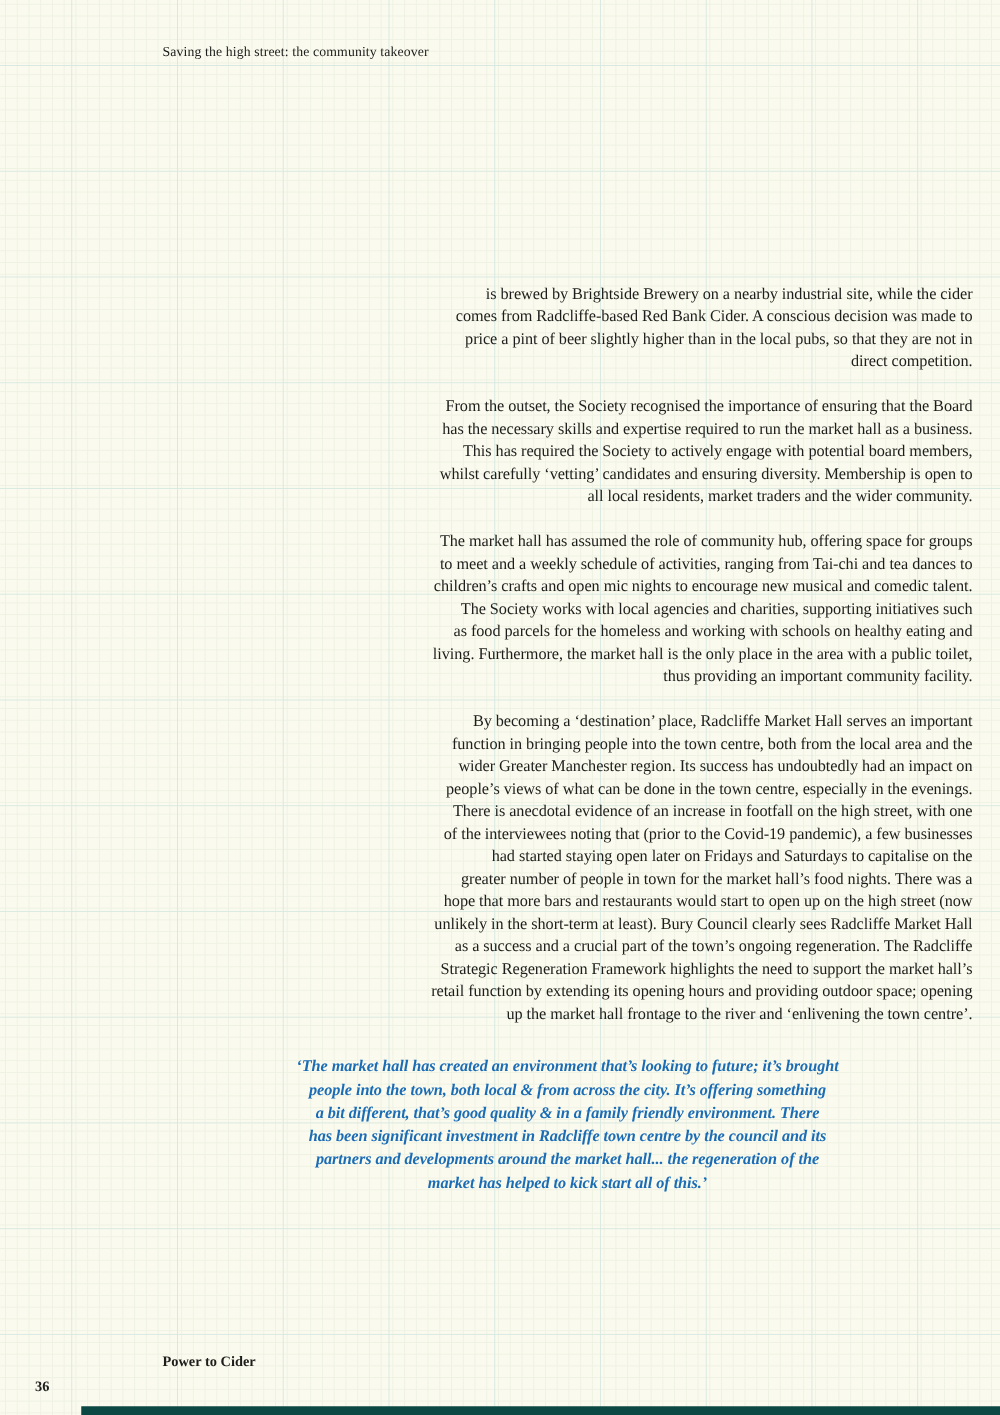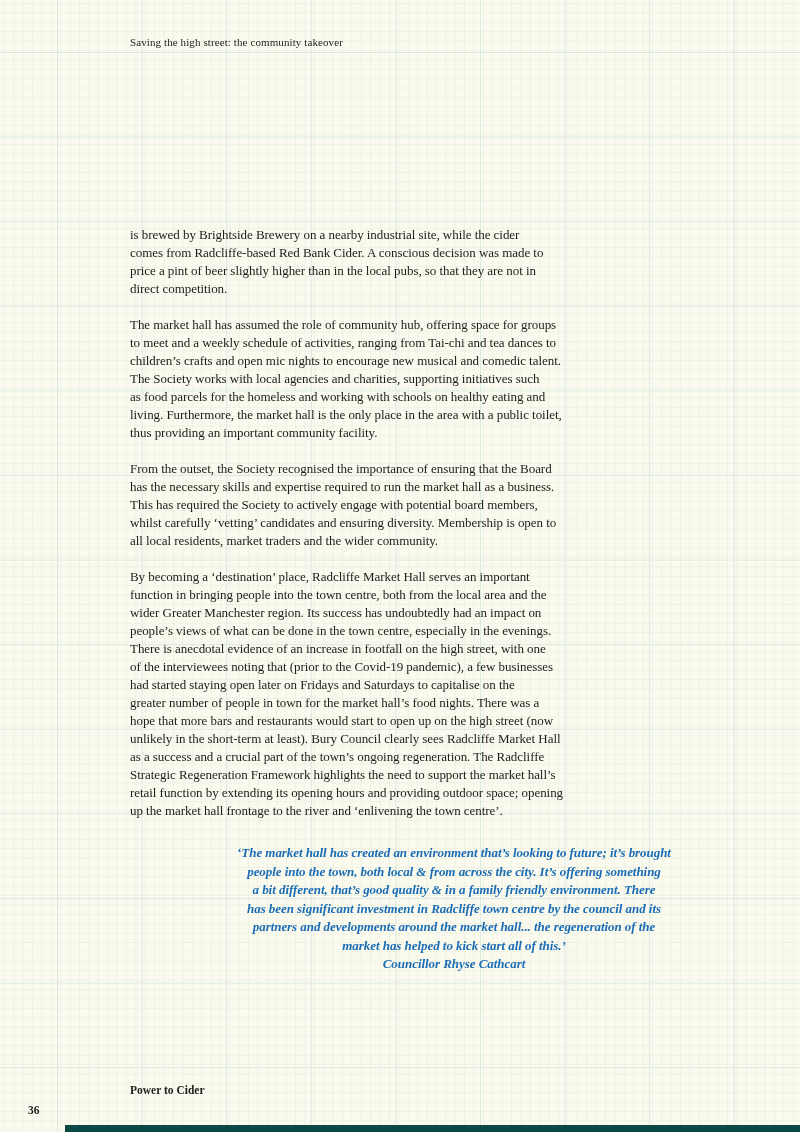--- a/index.html
+++ b/index.html
@@ -35,20 +35,21 @@
     top: 226px;
     width: 648px;
   }
   .para {
     margin: 0 0 18px 0;
     font-size: 13px;
     line-height: 18px;
     letter-spacing: -0.05px;
     white-space: pre-line;
     color: #1d1d1b;
+    text-align: right;
   }
   .quote { margin-top: 24px; }
   .quote-text, .quote-attrib {
     margin: 0;
     font-size: 13px;
     line-height: 18.5px;
     font-weight: bold;
     font-style: italic;
     letter-spacing: -0.05px;
     white-space: pre-line;
@@ -80,32 +81,32 @@
 
 <div class="page">
 
   <div class="running-head">Saving the high street: the community takeover</div>
 
   <main class="body-col">
     <p class="para">is brewed by Brightside Brewery on a nearby industrial site, while the cider
 comes from Radcliffe-based Red Bank Cider. A conscious decision was made to
 price a pint of beer slightly higher than in the local pubs, so that they are not in
 direct competition.</p>
+    <p class="para">From the outset, the Society recognised the importance of ensuring that the Board
+has the necessary skills and expertise required to run the market hall as a business.
+This has required the Society to actively engage with potential board members,
+whilst carefully ‘vetting’ candidates and ensuring diversity. Membership is open to
+all local residents, market traders and the wider community.</p>
     <p class="para">The market hall has assumed the role of community hub, offering space for groups
 to meet and a weekly schedule of activities, ranging from Tai-chi and tea dances to
 children’s crafts and open mic nights to encourage new musical and comedic talent.
 The Society works with local agencies and charities, supporting initiatives such
 as food parcels for the homeless and working with schools on healthy eating and
 living. Furthermore, the market hall is the only place in the area with a public toilet,
 thus providing an important community facility.</p>
-    <p class="para">From the outset, the Society recognised the importance of ensuring that the Board
-has the necessary skills and expertise required to run the market hall as a business.
-This has required the Society to actively engage with potential board members,
-whilst carefully ‘vetting’ candidates and ensuring diversity. Membership is open to
-all local residents, market traders and the wider community.</p>
     <p class="para">By becoming a ‘destination’ place, Radcliffe Market Hall serves an important
 function in bringing people into the town centre, both from the local area and the
 wider Greater Manchester region. Its success has undoubtedly had an impact on
 people’s views of what can be done in the town centre, especially in the evenings.
 There is anecdotal evidence of an increase in footfall on the high street, with one
 of the interviewees noting that (prior to the Covid-19 pandemic), a few businesses
 had started staying open later on Fridays and Saturdays to capitalise on the
 greater number of people in town for the market hall’s food nights. There was a
 hope that more bars and restaurants would start to open up on the high street (now
 unlikely in the short-term at least). Bury Council clearly sees Radcliffe Market Hall
@@ -114,21 +115,20 @@
 retail function by extending its opening hours and providing outdoor space; opening
 up the market hall frontage to the river and ‘enlivening the town centre’.</p>
 
     <div class="quote">
       <p class="quote-text">‘The market hall has created an environment that’s looking to future; it’s brought
 people into the town, both local &amp; from across the city. It’s offering something
 a bit different, that’s good quality &amp; in a family friendly environment. There
 has been significant investment in Radcliffe town centre by the council and its
 partners and developments around the market hall... the regeneration of the
 market has helped to kick start all of this.’</p>
-      <p class="quote-attrib">Councillor Rhyse Cathcart</p>
     </div>
   </main>
 
   <div class="footer">
     <span class="pageno">36</span>
     <span class="brand">Power to Cider</span>
   </div>
 
   <div class="bottom-bar"></div>
 

